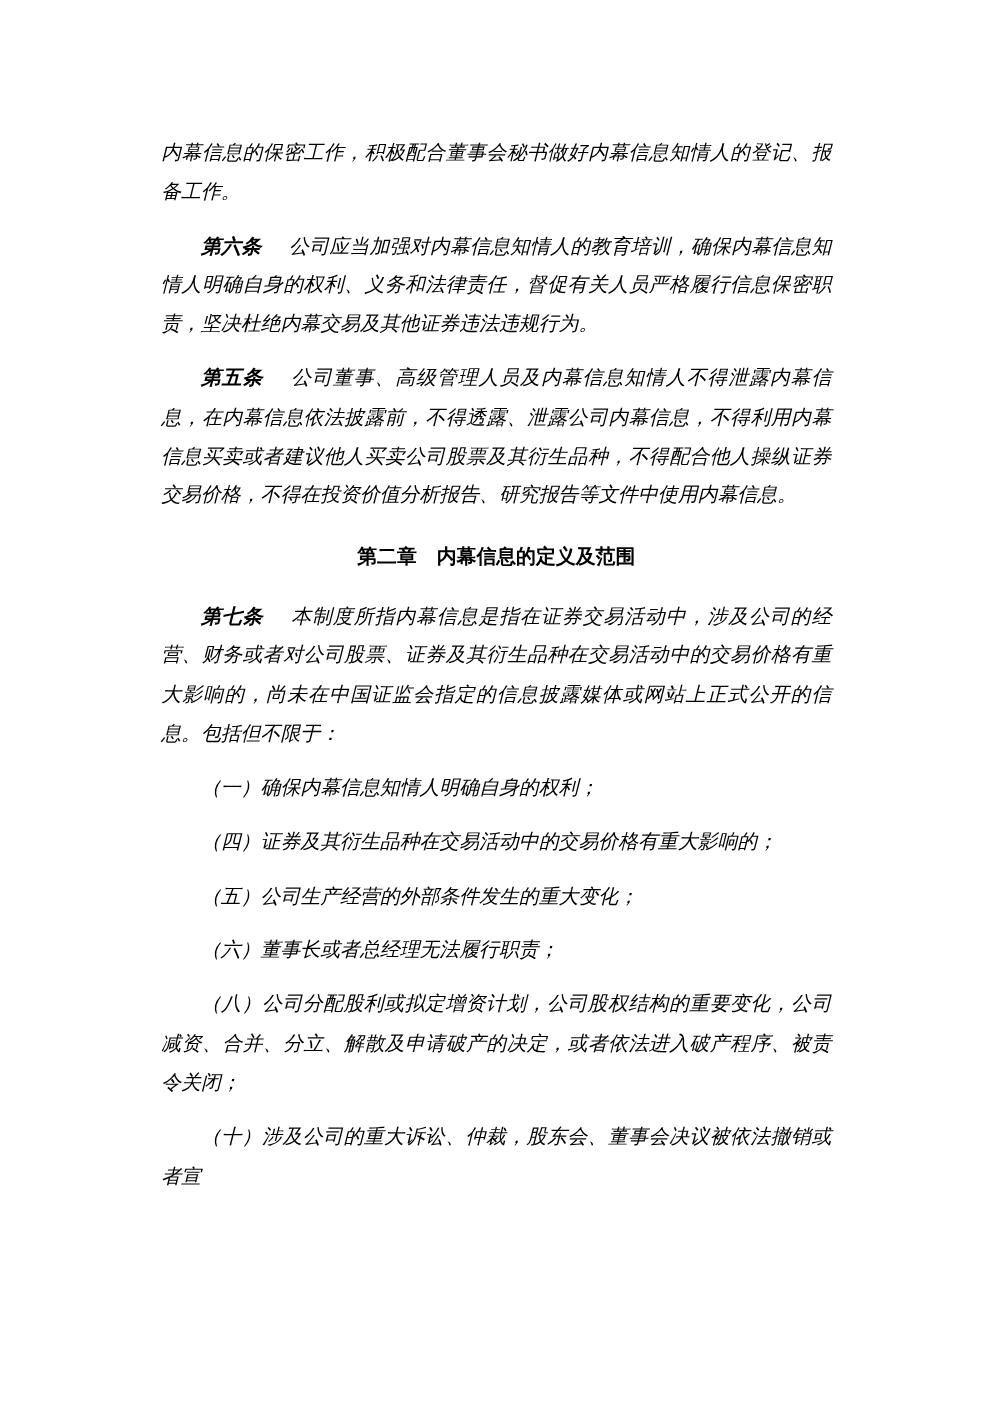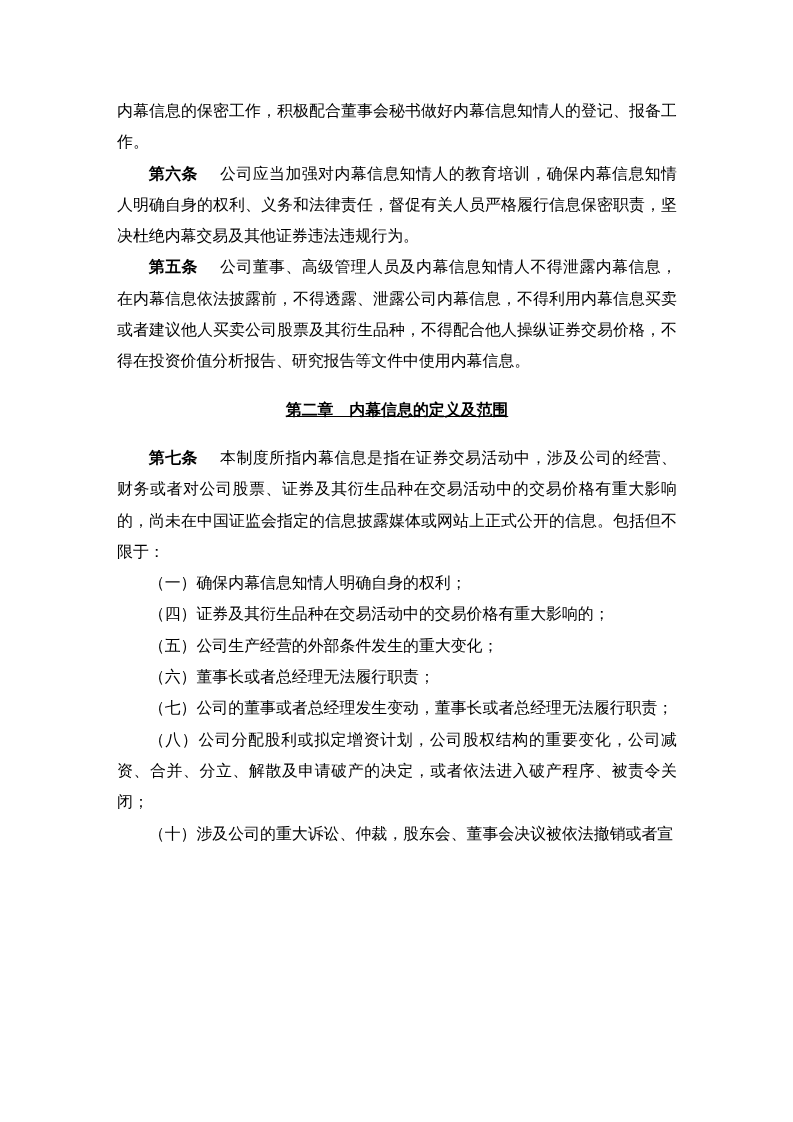--- a/index.html
+++ b/index.html
@@ -19,41 +19,41 @@
     width: 793px;
     height: 1122px;
     padding: 95px 116px 0 117px;
     background: #ffffff;
   }
   .body-text {
     font-size: 15.9px;
     line-height: 31.3px;
   }
   p.para {
-    margin: 0;
+    margin: 12px;
     text-align: justify;
     text-indent: 2em;
     word-break: normal;
     overflow-wrap: break-word;
+    font-style: italic;
   }
   p.para.no-indent {
     text-indent: 0;
   }
   .article-label {
     font-weight: bold;
     margin-right: 1.4em;
   }
   h2.chapter-heading {
     margin: 17px;
     font-size: 15.9px;
     line-height: 31.3px;
     font-weight: bold;
     text-align: center;
     text-indent: 0;
-    text-decoration: underline;
   }
 </style>
 </head>
 <body>
 
 <div class="page">
   <div class="body-text">
 
     <p class="para no-indent"><span>内幕信息的保密工作，积极配合董事会秘书做好内幕信息知情人的登记、报备工作。</span></p>
 
@@ -68,21 +68,20 @@
     <p class="para"><span>（一）确保内幕信息知情人明确自身的权利；</span></p>
 
 
 
     <p class="para"><span>（四）证券及其衍生品种在交易活动中的交易价格有重大影响的；</span></p>
 
     <p class="para"><span>（五）公司生产经营的外部条件发生的重大变化；</span></p>
 
     <p class="para"><span>（六）董事长或者总经理无法履行职责；</span></p>
 
-    <p class="para"><span>（七）公司的董事或者总经理发生变动，董事长或者总经理无法履行职责；</span></p>
 
     <p class="para"><span>（八）公司分配股利或拟定增资计划，公司股权结构的重要变化，公司减资、合并、分立、解散及申请破产的决定，或者依法进入破产程序、被责令关闭；</span></p>
 
 
     <p class="para"><span>（十）涉及公司的重大诉讼、仲裁，股东会、董事会决议被依法撤销或者宣</span></p>
 
   </div>
 </div>
 
 </body></html>

